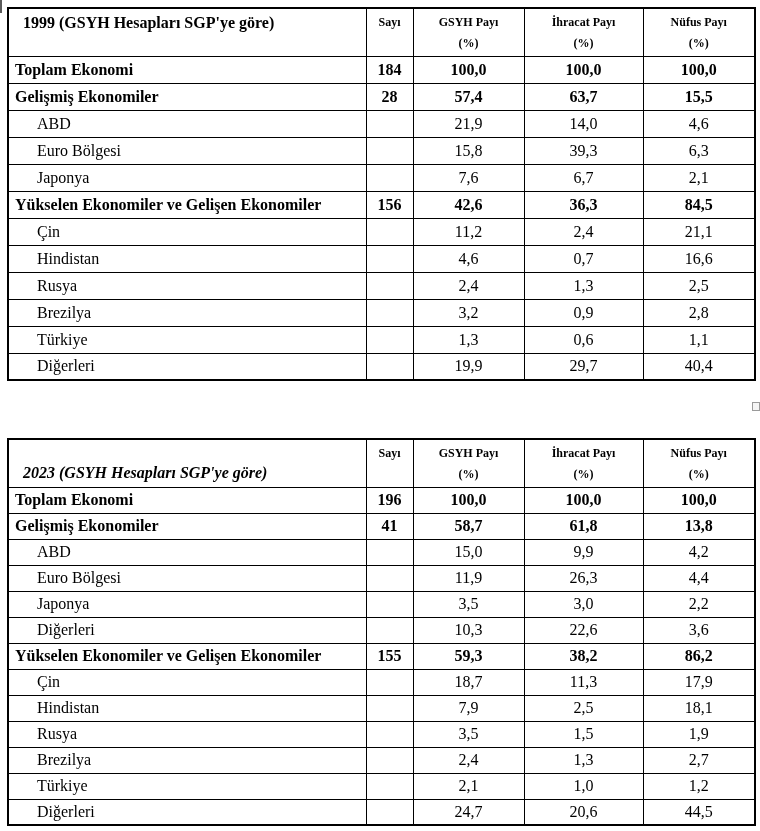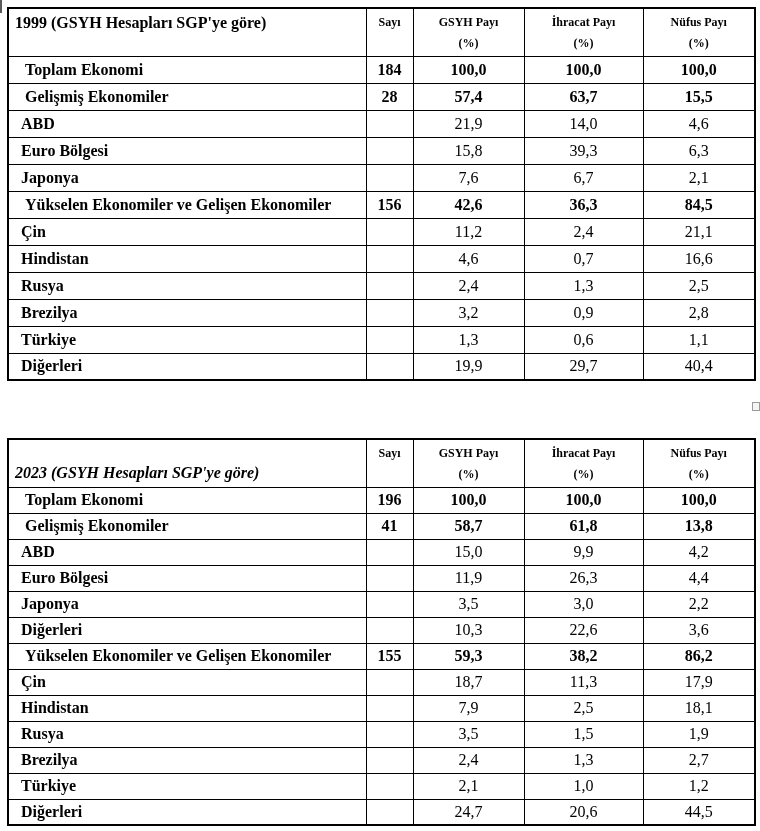--- a/index.html
+++ b/index.html
@@ -42,34 +42,34 @@
     height: 48px;
     font-weight: bold;
     font-size: 12px;
     text-align: center;
     vertical-align: top;
     padding-top: 3px;
     line-height: 21px;
   }
   .header-row th.title-cell {
     text-align: left;
-    padding-left: 6px;
+    padding-left: 14px;
     padding-right: 4px;
     font-size: 16px;
   }
   .title-cell.v-top    { vertical-align: top; }
   .title-cell.v-bottom { vertical-align: bottom; padding-bottom: 4px; font-style: italic; }
 
   
   #table-1999 tbody tr { height: 27px; }
   #table-2023 tbody tr { height: 26px; }
 
   tbody td { font-size: 16px; vertical-align: middle; }
-  tbody td.label-cell { text-align: left; padding-left: 16px; }
-  tbody tr.sub td.label-cell { padding-left: 12px; font-weight: bold; }
+  tbody td.label-cell { text-align: left; padding-left: 6px; }
+  tbody tr.sub td.label-cell { padding-left: 28px; }
   tbody td.num-cell { text-align: center; }
   tbody tr.section td { font-weight: bold; }
 
   
   .resize-handle {
     position: absolute;
     left: 752px; top: 402px;
     width: 8px; height: 9px;
     border: 1px solid #9a9a9a;
     background: #f5f5f5;

